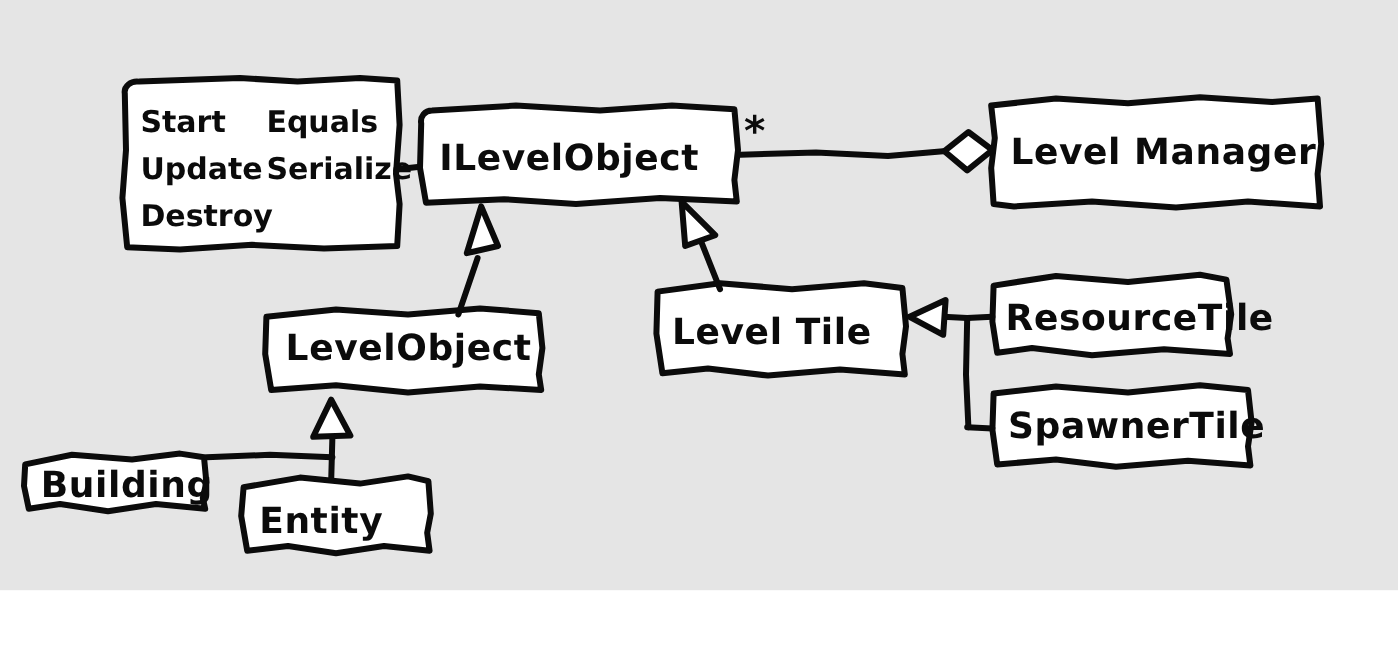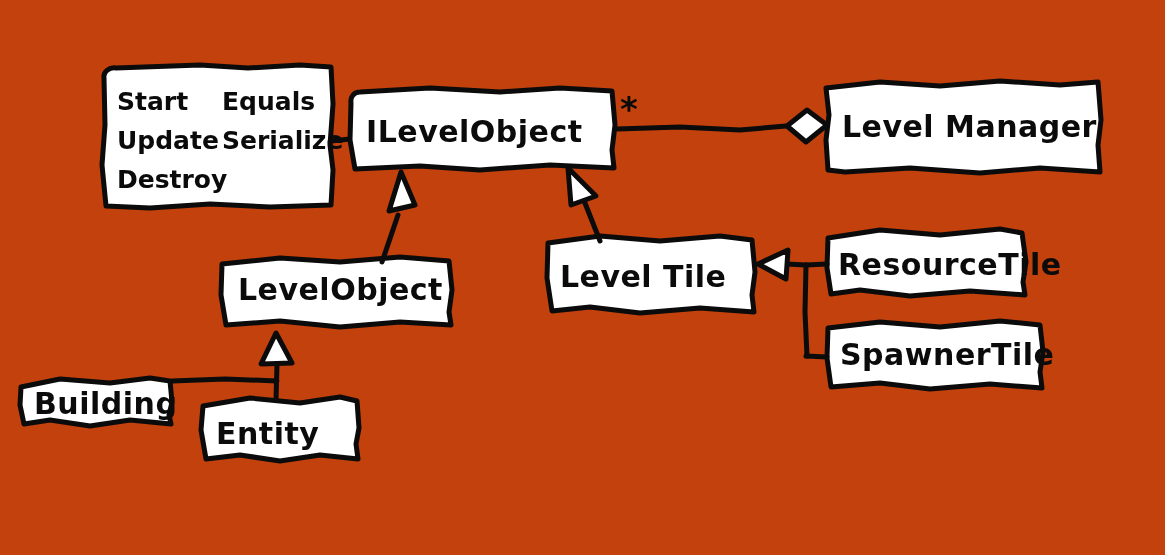--- a/index.html
+++ b/index.html
@@ -3,22 +3,22 @@
 <meta charset="utf-8">
 <style>
   html, body {
     margin: 0;
     padding: 0;
     background: #ffffff;
   }
   #canvas-wrap {
     position: relative;
     width: 1165px;
-    height: 555px;
-    background: #c2410c;
+    height: 492px;
+    background: #e5e5e5;
     overflow: hidden;
     font-family: "DejaVu Sans", sans-serif;
   }
   svg#diagram {
     position: absolute;
     top: 0; left: 0;
     width: 1165px;
     height: 555px;
   }
   .hand-text {

